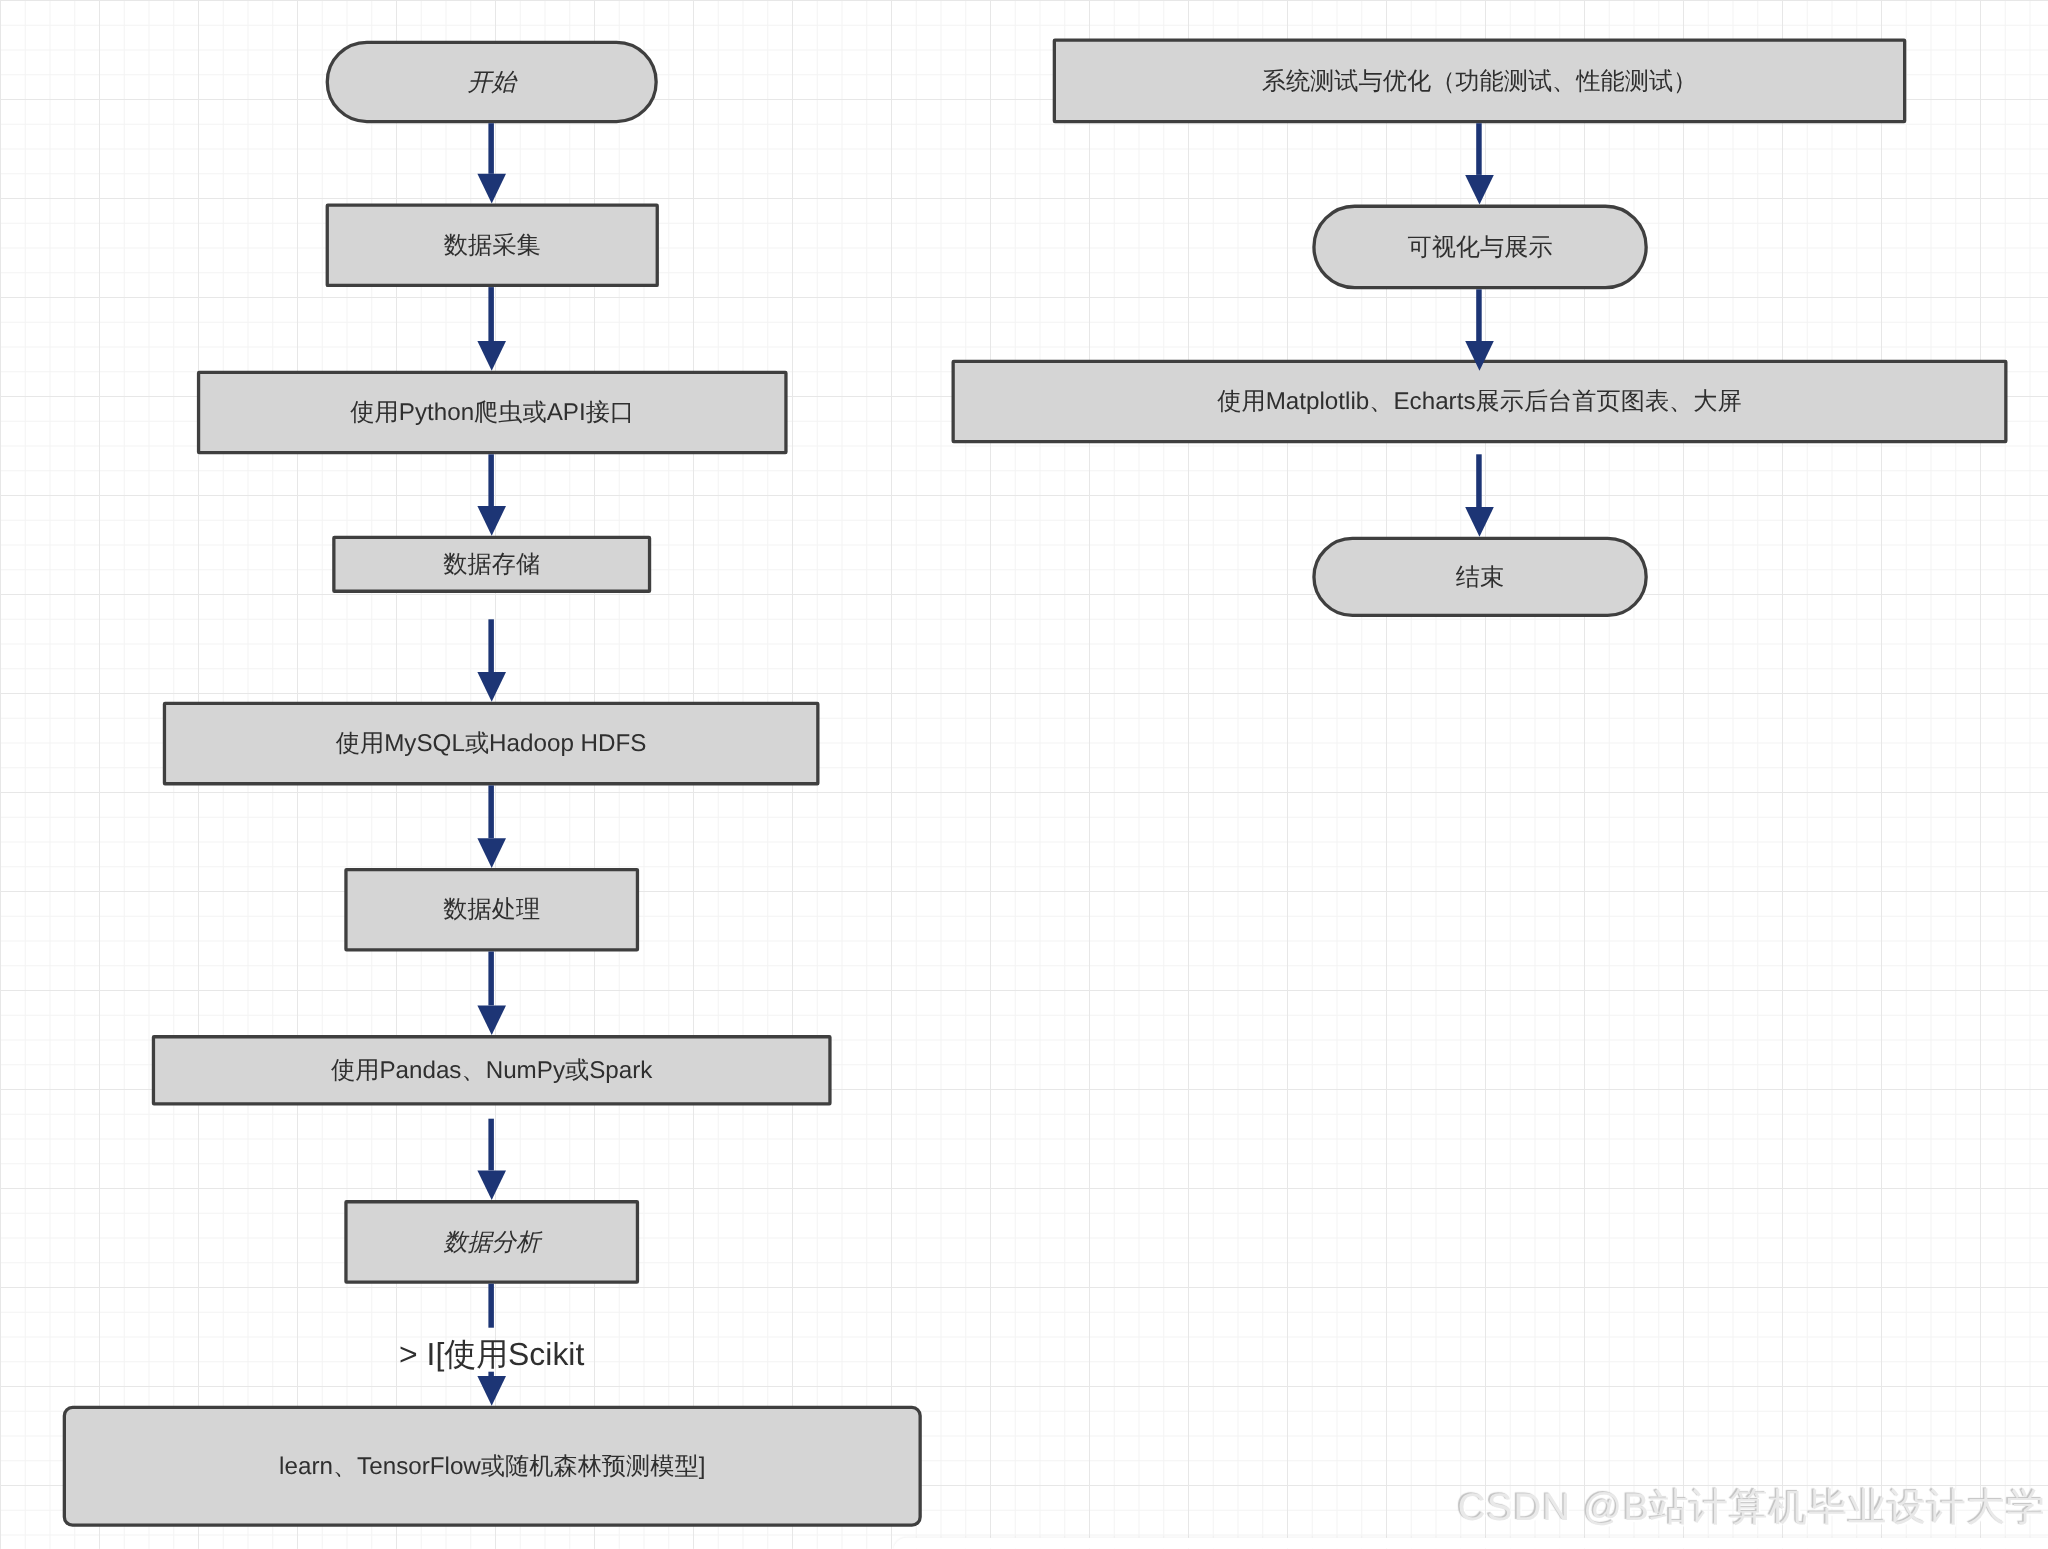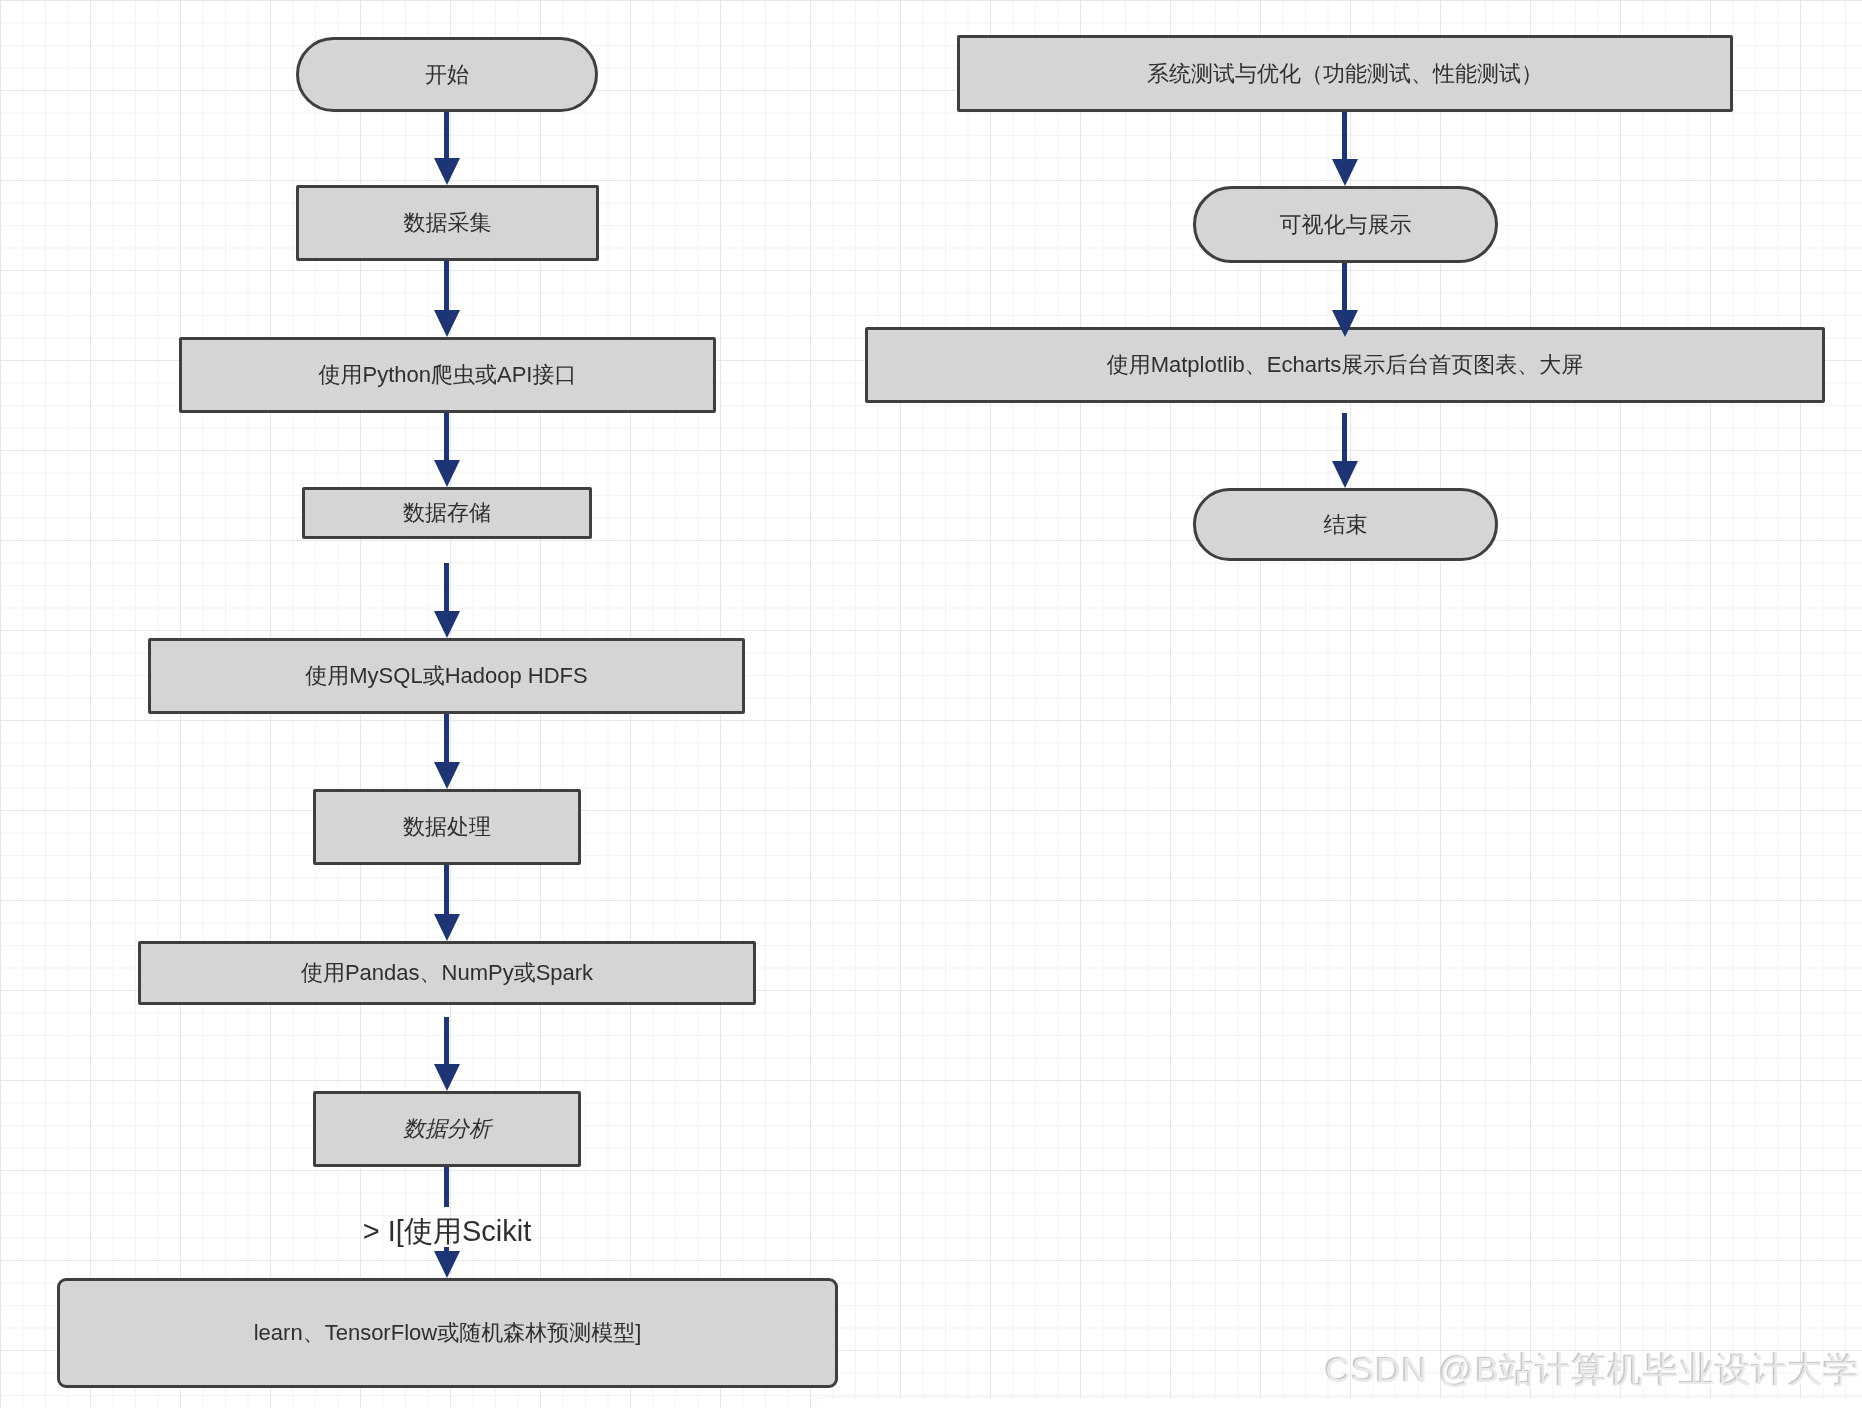--- a/index.html
+++ b/index.html
@@ -75,21 +75,21 @@
     background:#ffffff;
     border-radius:14px 0 0 0;
     box-shadow:0 -1px 2px rgba(0,0,0,0.05);
   }
 </style>
 </head>
 <body>
 
 <div class="canvas">
 
-  <div class="node pill" style="left:296px;top:37px;width:302px;height:75px;">
+  <div class="node pill" style="left:296px;top:37px;width:302px;height:75px;font-style:italic;">
     <span>开始</span>
   </div>
 
   <div class="node rect" style="left:296px;top:185px;width:303px;height:76px;">
     <span>数据采集</span>
   </div>
 
   <div class="node rect" style="left:179px;top:337px;width:537px;height:76px;">
     <span>使用Python爬虫或API接口</span>
   </div>

